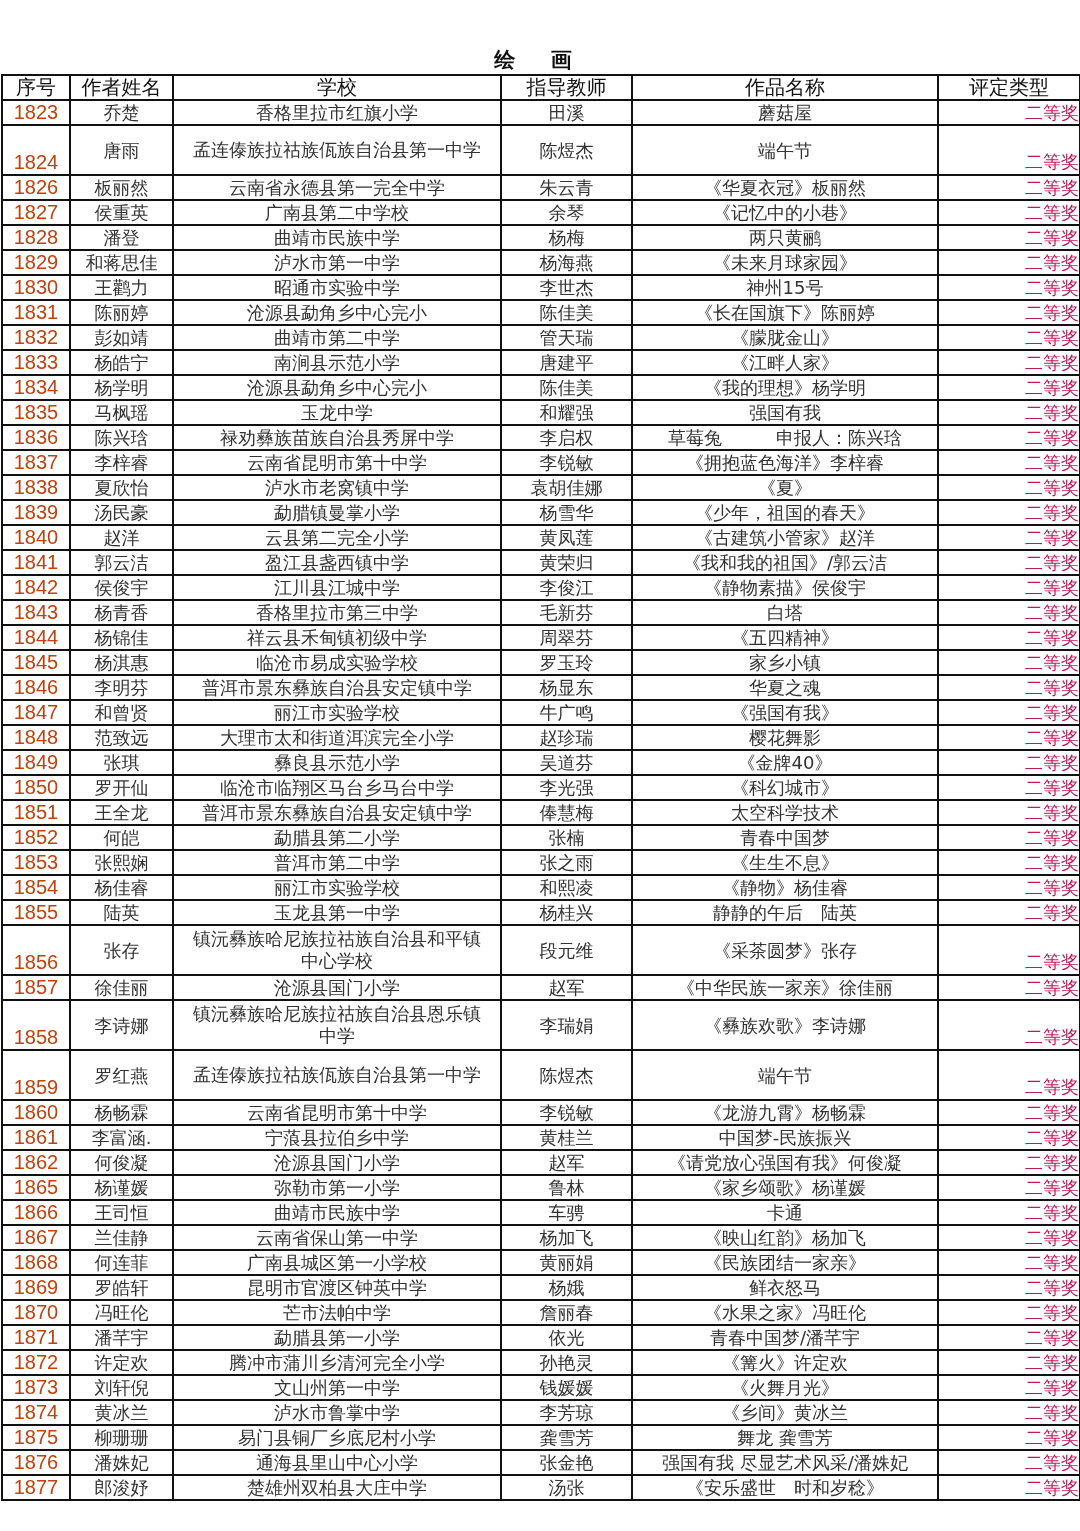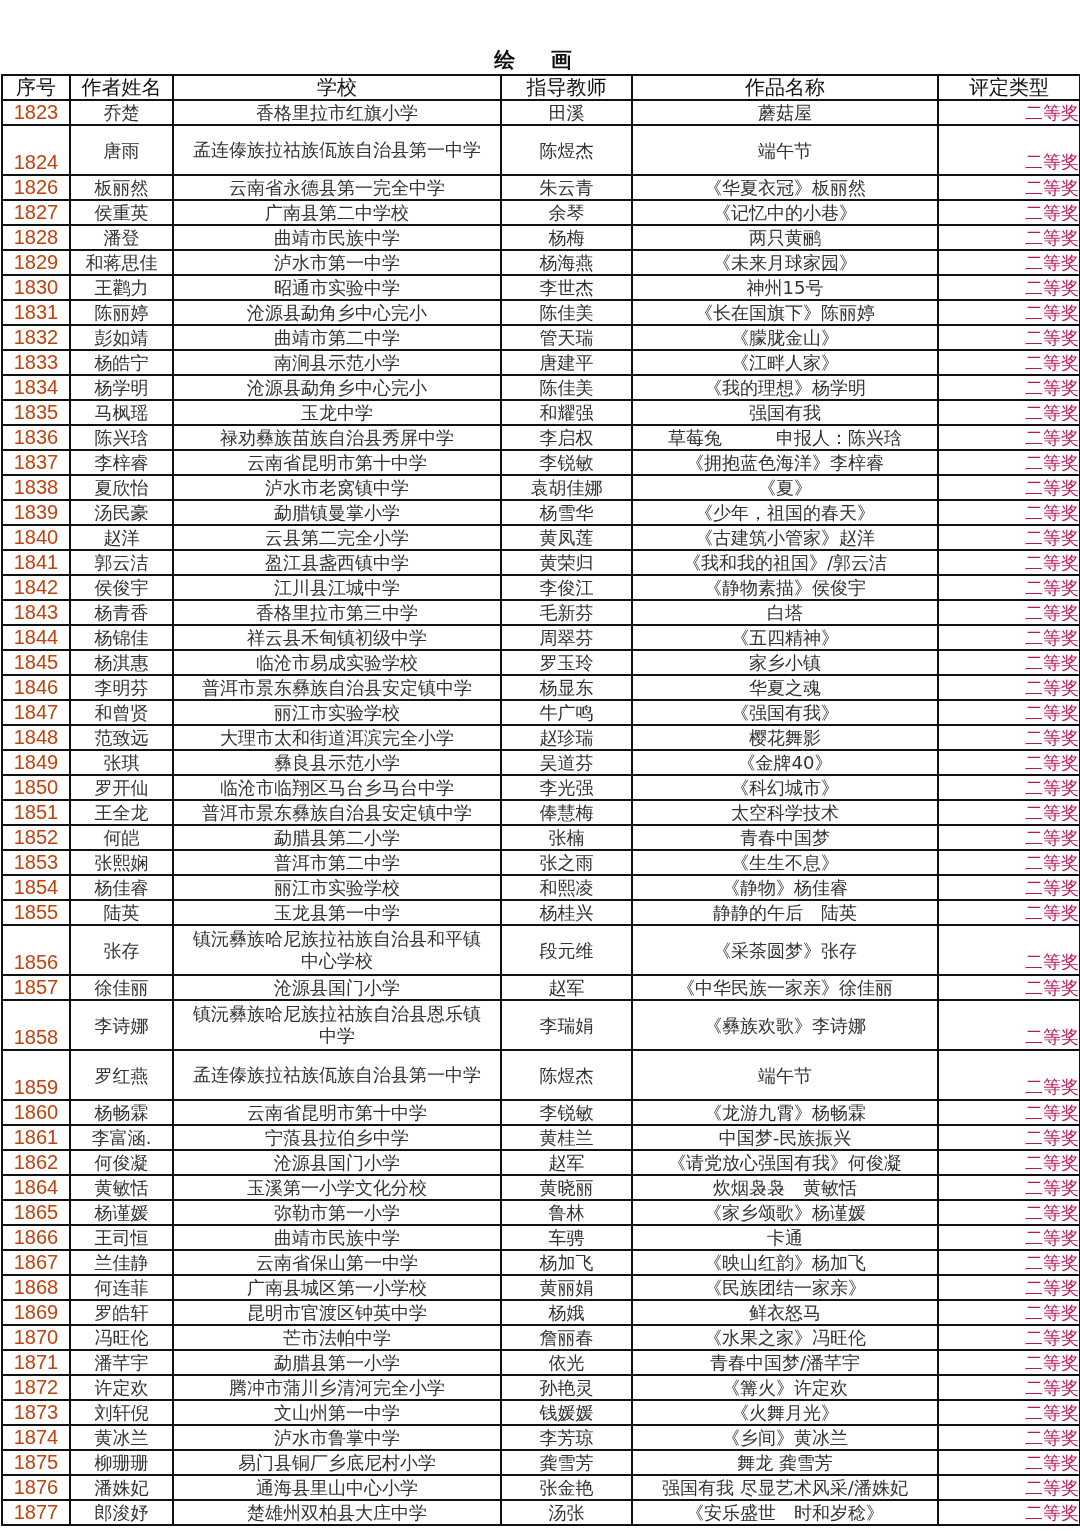--- a/index.html
+++ b/index.html
@@ -349,28 +349,20 @@
       </tr>
       <tr>
         <td class="num">1862</td>
         <td class="author">何俊凝</td>
         <td class="school">沧源县国门小学</td>
         <td class="teacher">赵军</td>
         <td class="work">《请党放心强国有我》何俊凝</td>
         <td class="award">二等奖</td>
       </tr>
       <tr>
-        <td class="num">1864</td>
-        <td class="author">黄敏恬</td>
-        <td class="school">玉溪第一小学文化分校</td>
-        <td class="teacher">黄晓丽</td>
-        <td class="work">炊烟袅袅　黄敏恬</td>
-        <td class="award">二等奖</td>
-      </tr>
-      <tr>
         <td class="num">1865</td>
         <td class="author">杨谨媛</td>
         <td class="school">弥勒市第一小学</td>
         <td class="teacher">鲁林</td>
         <td class="work">《家乡颂歌》杨谨媛</td>
         <td class="award">二等奖</td>
       </tr>
       <tr>
         <td class="num">1866</td>
         <td class="author">王司恒</td>

